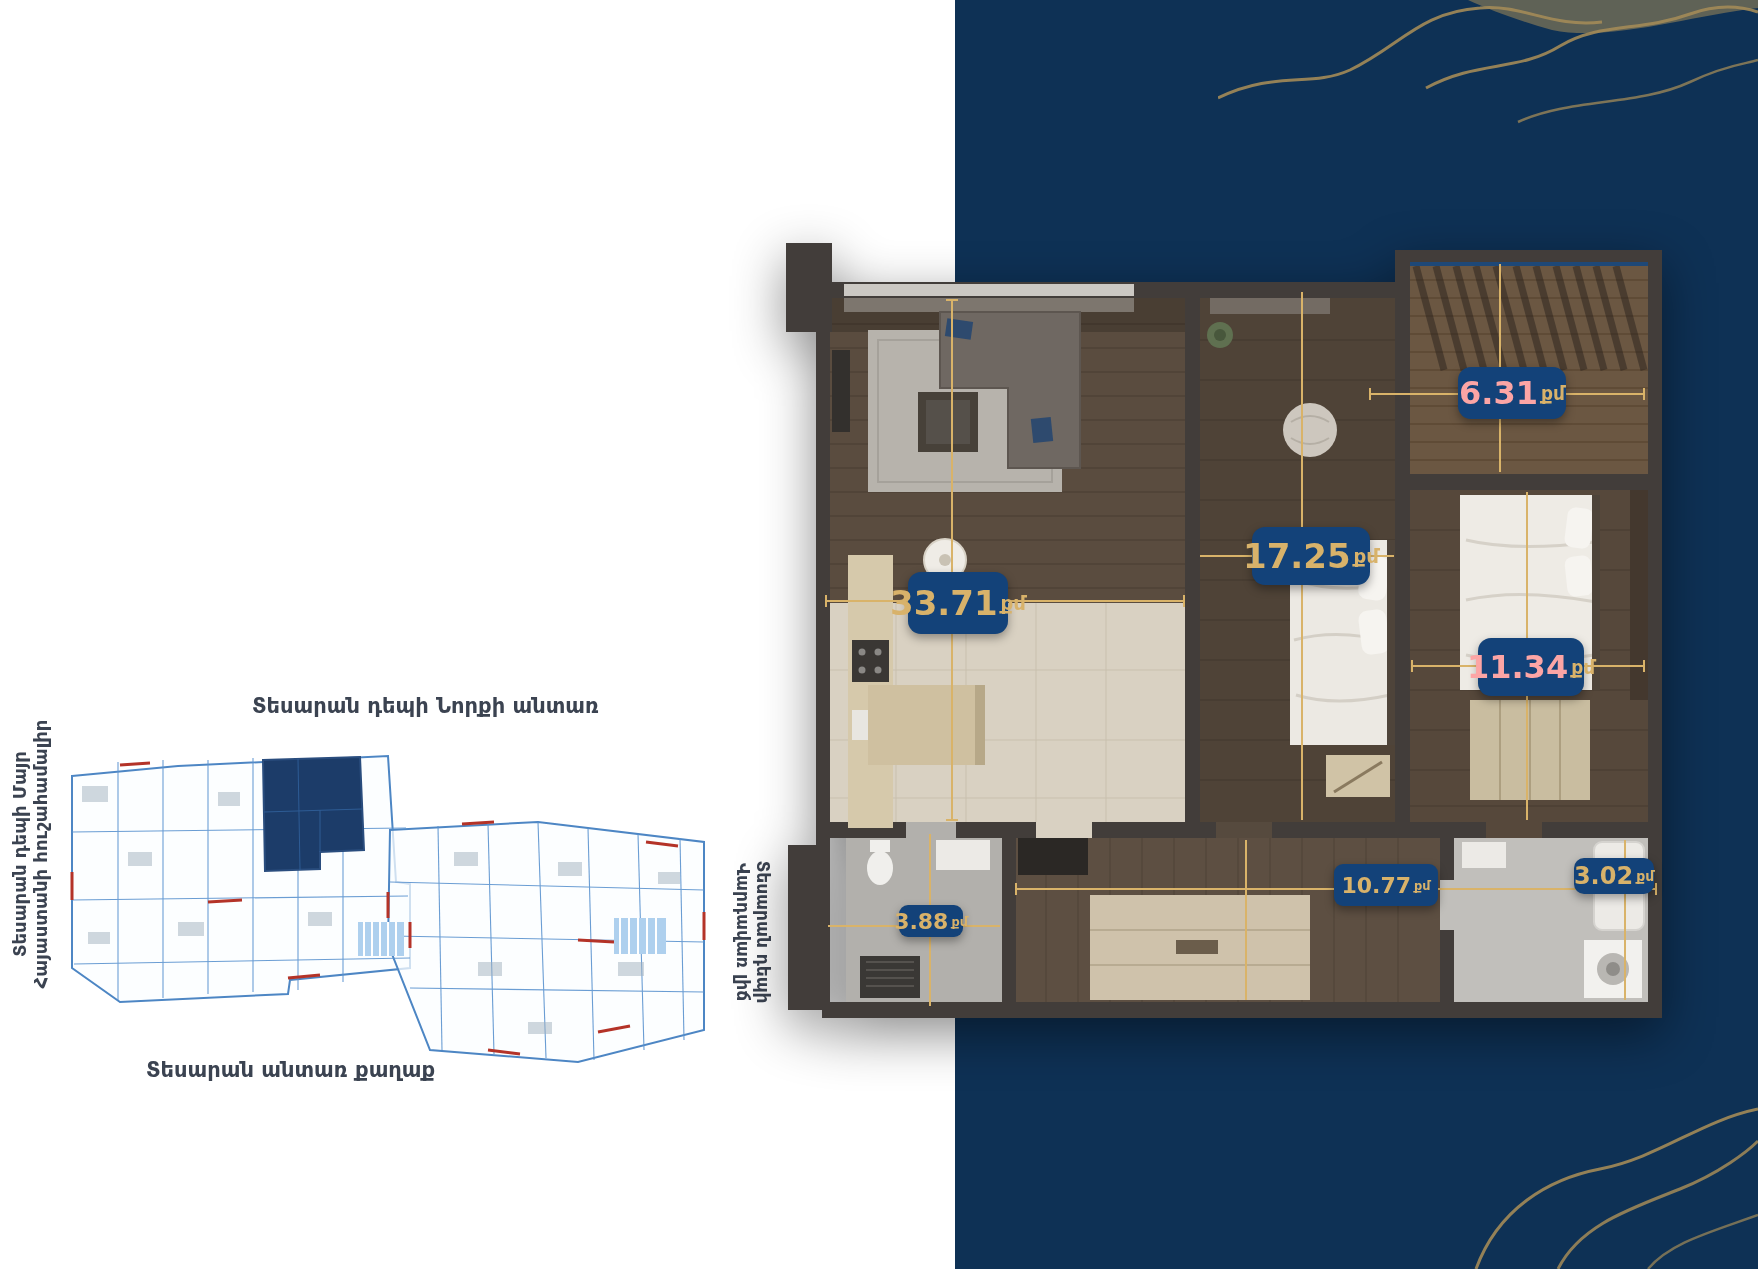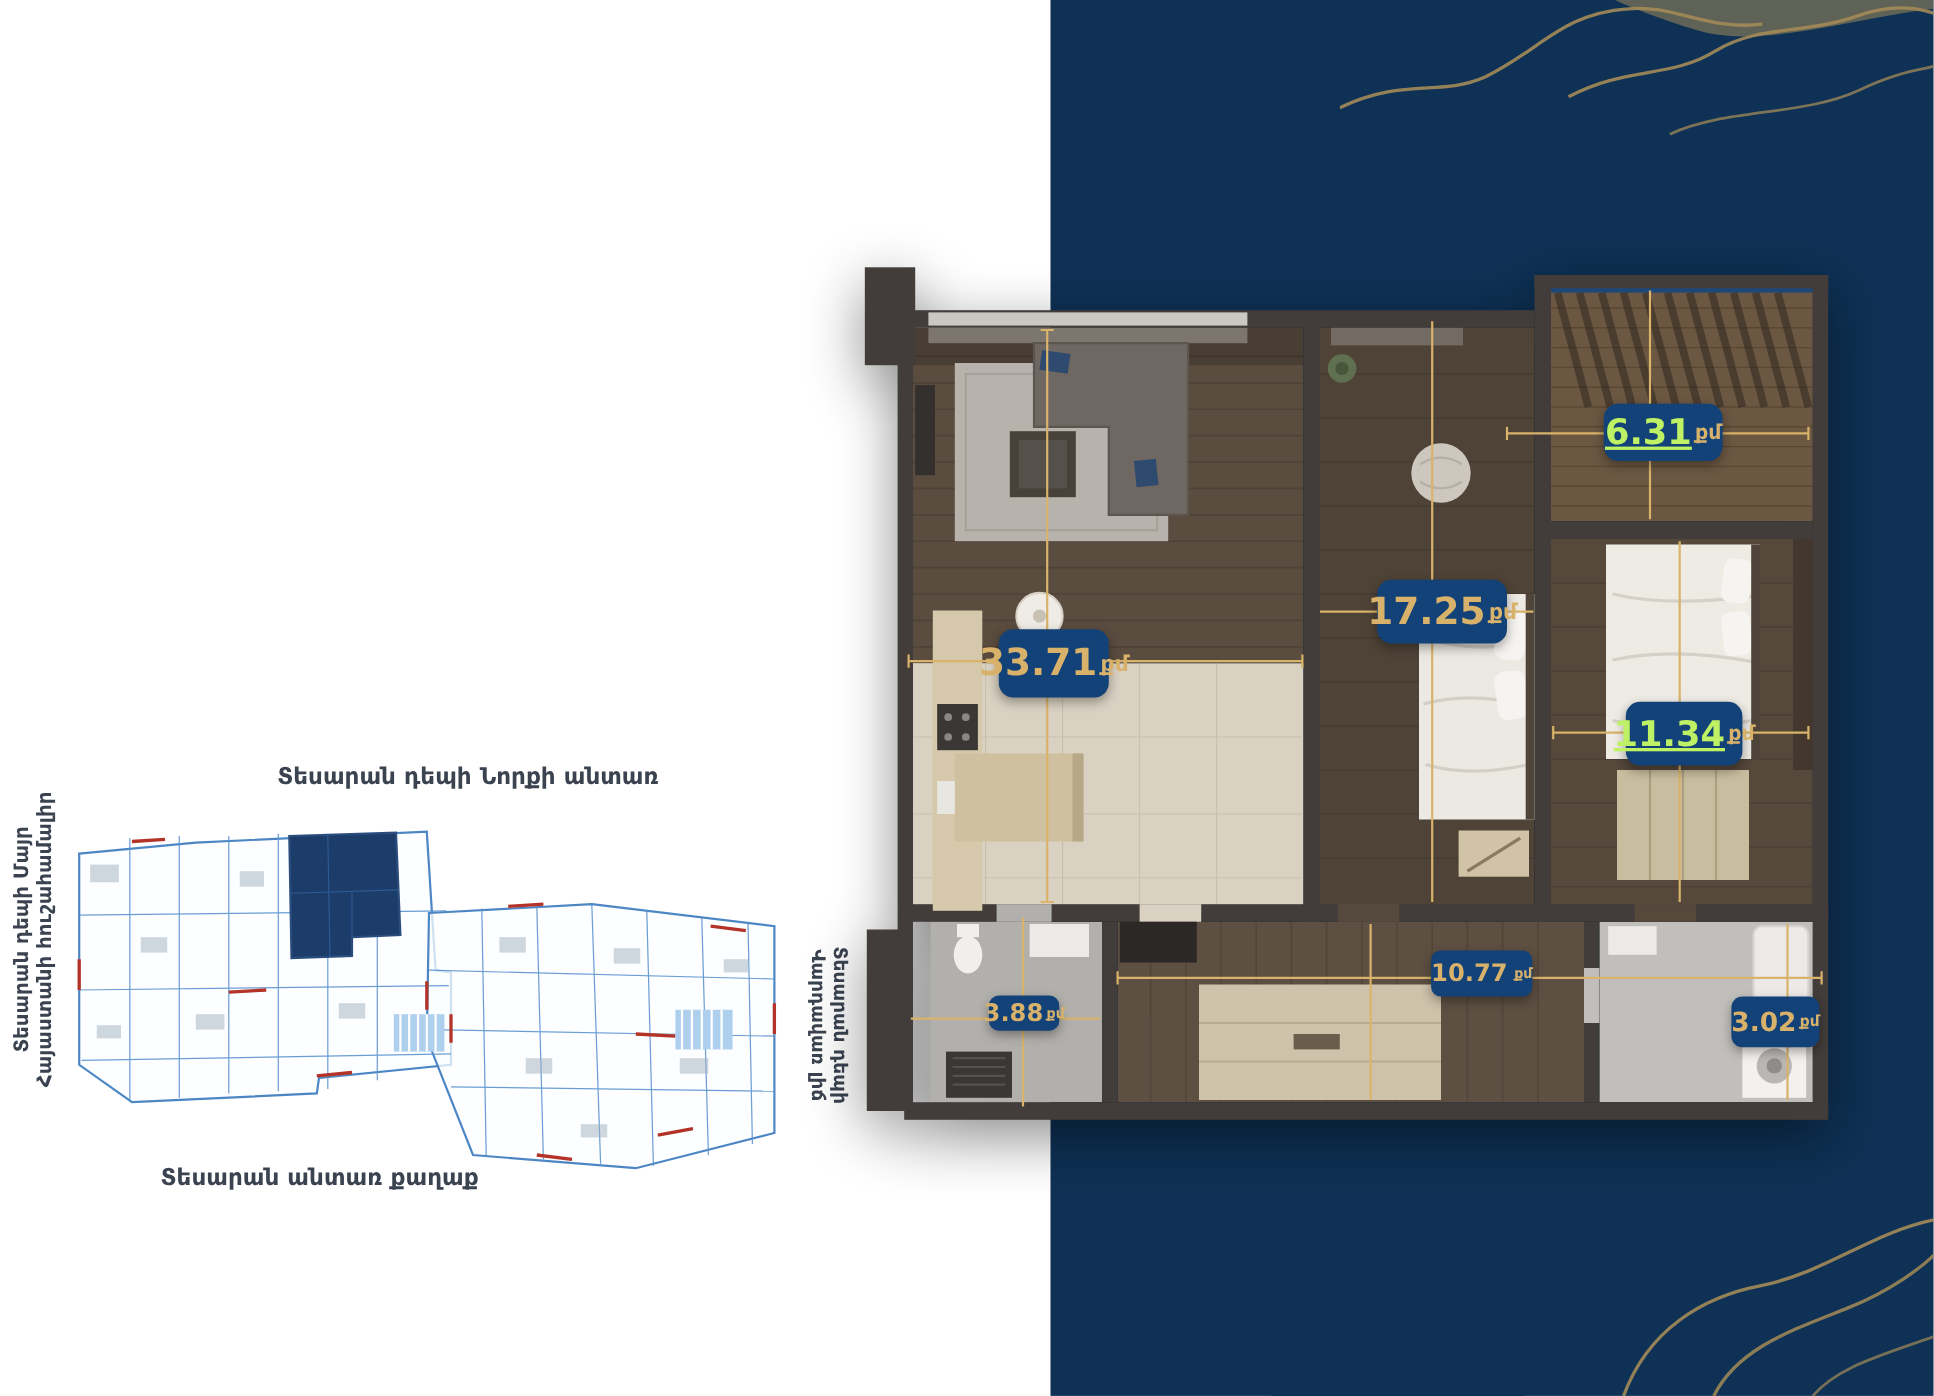--- a/index.html
+++ b/index.html
@@ -13,21 +13,21 @@
   .view-label{position:absolute;color:#3B4351;font-weight:bold;font-size:21px;line-height:1.15;
               white-space:nowrap;}
   .v-left{left:10px;top:992px;width:276px;transform:rotate(-90deg);transform-origin:0 0;
           text-align:center;white-space:normal;font-size:18px;}
   .v-right{left:772px;top:852px;width:160px;transform:rotate(90deg);transform-origin:0 0;
            text-align:center;white-space:normal;font-size:17px;}
   .badge{position:absolute;background:#134279;border-radius:13px;color:#D8B26A;font-weight:bold;
          display:flex;align-items:center;justify-content:center;
          box-shadow:0 4px 10px rgba(0,0,0,.35);}
   .badge .unit{font-size:.58em;margin-left:3px;color:#D8B26A;}
-  .badge.white .num{color:#bef264;text-decoration:underline;}
+  .badge.white .num{color:#fca5a5;}
   svg{display:block;}
   .plan3d{filter:drop-shadow(0 16px 26px rgba(0,0,0,.45));}
 </style>
 </head>
 <body>
 
 <div id="screen">
 
   <div class="navy-panel"></div>
 
@@ -377,22 +377,22 @@
       <span class="unit">քմ</span>
   </div>
   <div class="badge white" style="left:1478px;top:638px;width:106px;height:58px;font-size:32px;">
     <span class="num">11.34</span>
       <span class="unit">քմ</span>
   </div>
   <div class="badge" style="left:899px;top:905px;width:64px;height:32px;font-size:22px;border-radius:9px;">
     <span class="num">3.88</span>
       <span class="unit">քմ</span>
   </div>
-  <div class="badge" style="left:1301px;top:864px;width:92px;height:42px;font-size:22px;border-radius:9px;justify-content:space-between;">
+  <div class="badge" style="left:1334px;top:864px;width:104px;height:42px;font-size:22px;border-radius:9px;">
     <span class="num">10.77</span>
       <span class="unit">քմ</span>
   </div>
-  <div class="badge" style="left:1574px;top:906px;width:80px;height:46px;font-size:24px;border-radius:10px;">
+  <div class="badge" style="left:1574px;top:858px;width:80px;height:36px;font-size:24px;border-radius:10px;">
     <span class="num">3.02</span>
       <span class="unit">քմ</span>
   </div>
 
 </div>
 
 </body></html>

